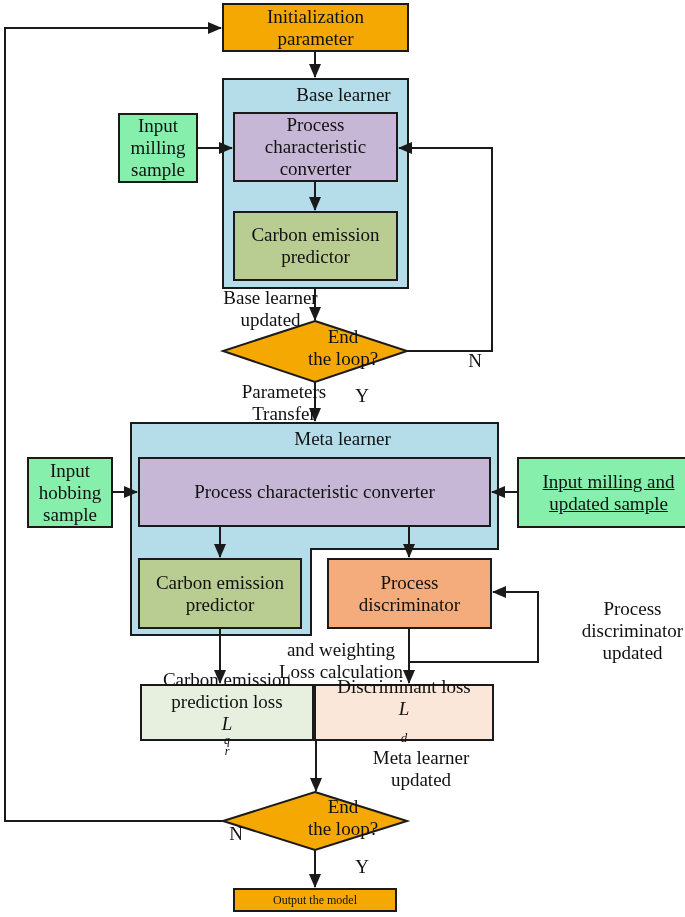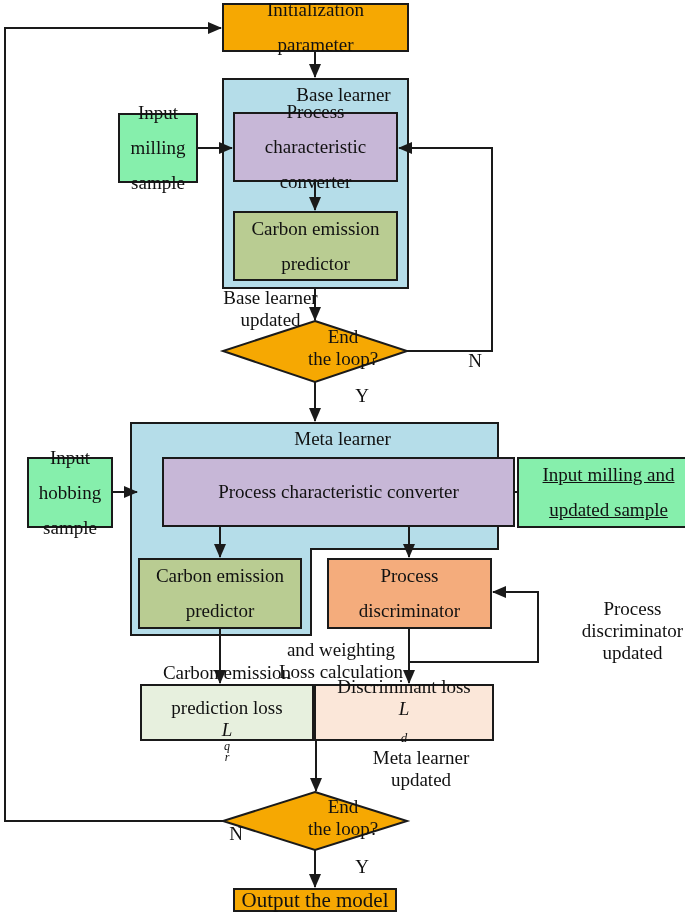--- a/index.html
+++ b/index.html
@@ -1,21 +1,21 @@
 <!DOCTYPE html>
 <html><head>
 <meta charset="utf-8">
 <style>
   html,body{margin:0;padding:0;background:#fff;}
   body{font-family:"Liberation Serif","DejaVu Serif",serif;color:#111;}
   .canvas{position:relative;width:685px;height:917px;background:#fff;overflow:hidden;}
   .layer{position:absolute;left:0;top:0;width:685px;height:917px;}
   .box{position:absolute;box-sizing:border-box;border:2px solid #1a1a1a;
        display:flex;flex-direction:column;justify-content:center;align-items:center;
-       text-align:center;font-size:19px;line-height:22px;gap:13px;}
+       text-align:center;font-size:19px;line-height:22px;}
   .box span{display:block;white-space:nowrap;}
   .gold{background:#F6A802;}
   .purple{background:#C7B7D7;}
   .green{background:#B9CC92;}
   .yellow{background:#86efac;}
   .orange{background:#F4AC7C;}
   .pale-green{background:#E7F0DE;}
   .pale-pink{background:#FBE7D9;}
   .label{position:absolute;text-align:center;font-size:19px;line-height:22px;color:#111;padding-left:28px;}
   .label span{display:block;white-space:nowrap;}
@@ -99,26 +99,30 @@
   </div>
 
   <div class="label" style="left:437px;top:350px;width:20px;">
     <span>N</span>
   </div>
 
   <div class="label" style="left:324px;top:385px;width:20px;">
     <span>Y</span>
   </div>
 
+  <div class="label" style="left:191px;top:381px;width:130px;">
+    <span>Parameters</span>
+    <span>Transfer</span>
+  </div>
 
   <div class="label" style="left:130px;top:428px;width:369px;">
     <span>Meta learner</span>
   </div>
 
-  <div class="box purple" style="left:138px;top:457px;width:353px;height:70px;margin-left:24px;">
+  <div class="box purple" style="left:138px;top:457px;width:353px;height:70px;">
     <span>Process characteristic converter</span>
   </div>
 
   <div class="box yellow" style="left:27px;top:457px;width:86px;height:71px;">
     <span>Input</span>
     <span>hobbing</span>
     <span>sample</span>
   </div>
 
   <div class="box yellow" style="left:517px;top:457px;width:183px;height:71px;text-decoration:underline;">
@@ -174,17 +178,17 @@
   </div>
 
   <div class="label" style="left:198px;top:823px;width:20px;">
     <span>N</span>
   </div>
 
   <div class="label" style="left:324px;top:856px;width:20px;">
     <span>Y</span>
   </div>
 
-  <div class="box gold" style="left:233px;top:888px;width:164px;height:24px;font-size:21px;line-height:20px;">
+  <div class="box gold" style="left:233px;top:888px;width:164px;height:24px;font-size:12px;line-height:20px;">
     <span>Output the model</span>
   </div>
 
 </div>
 
 </body></html>

